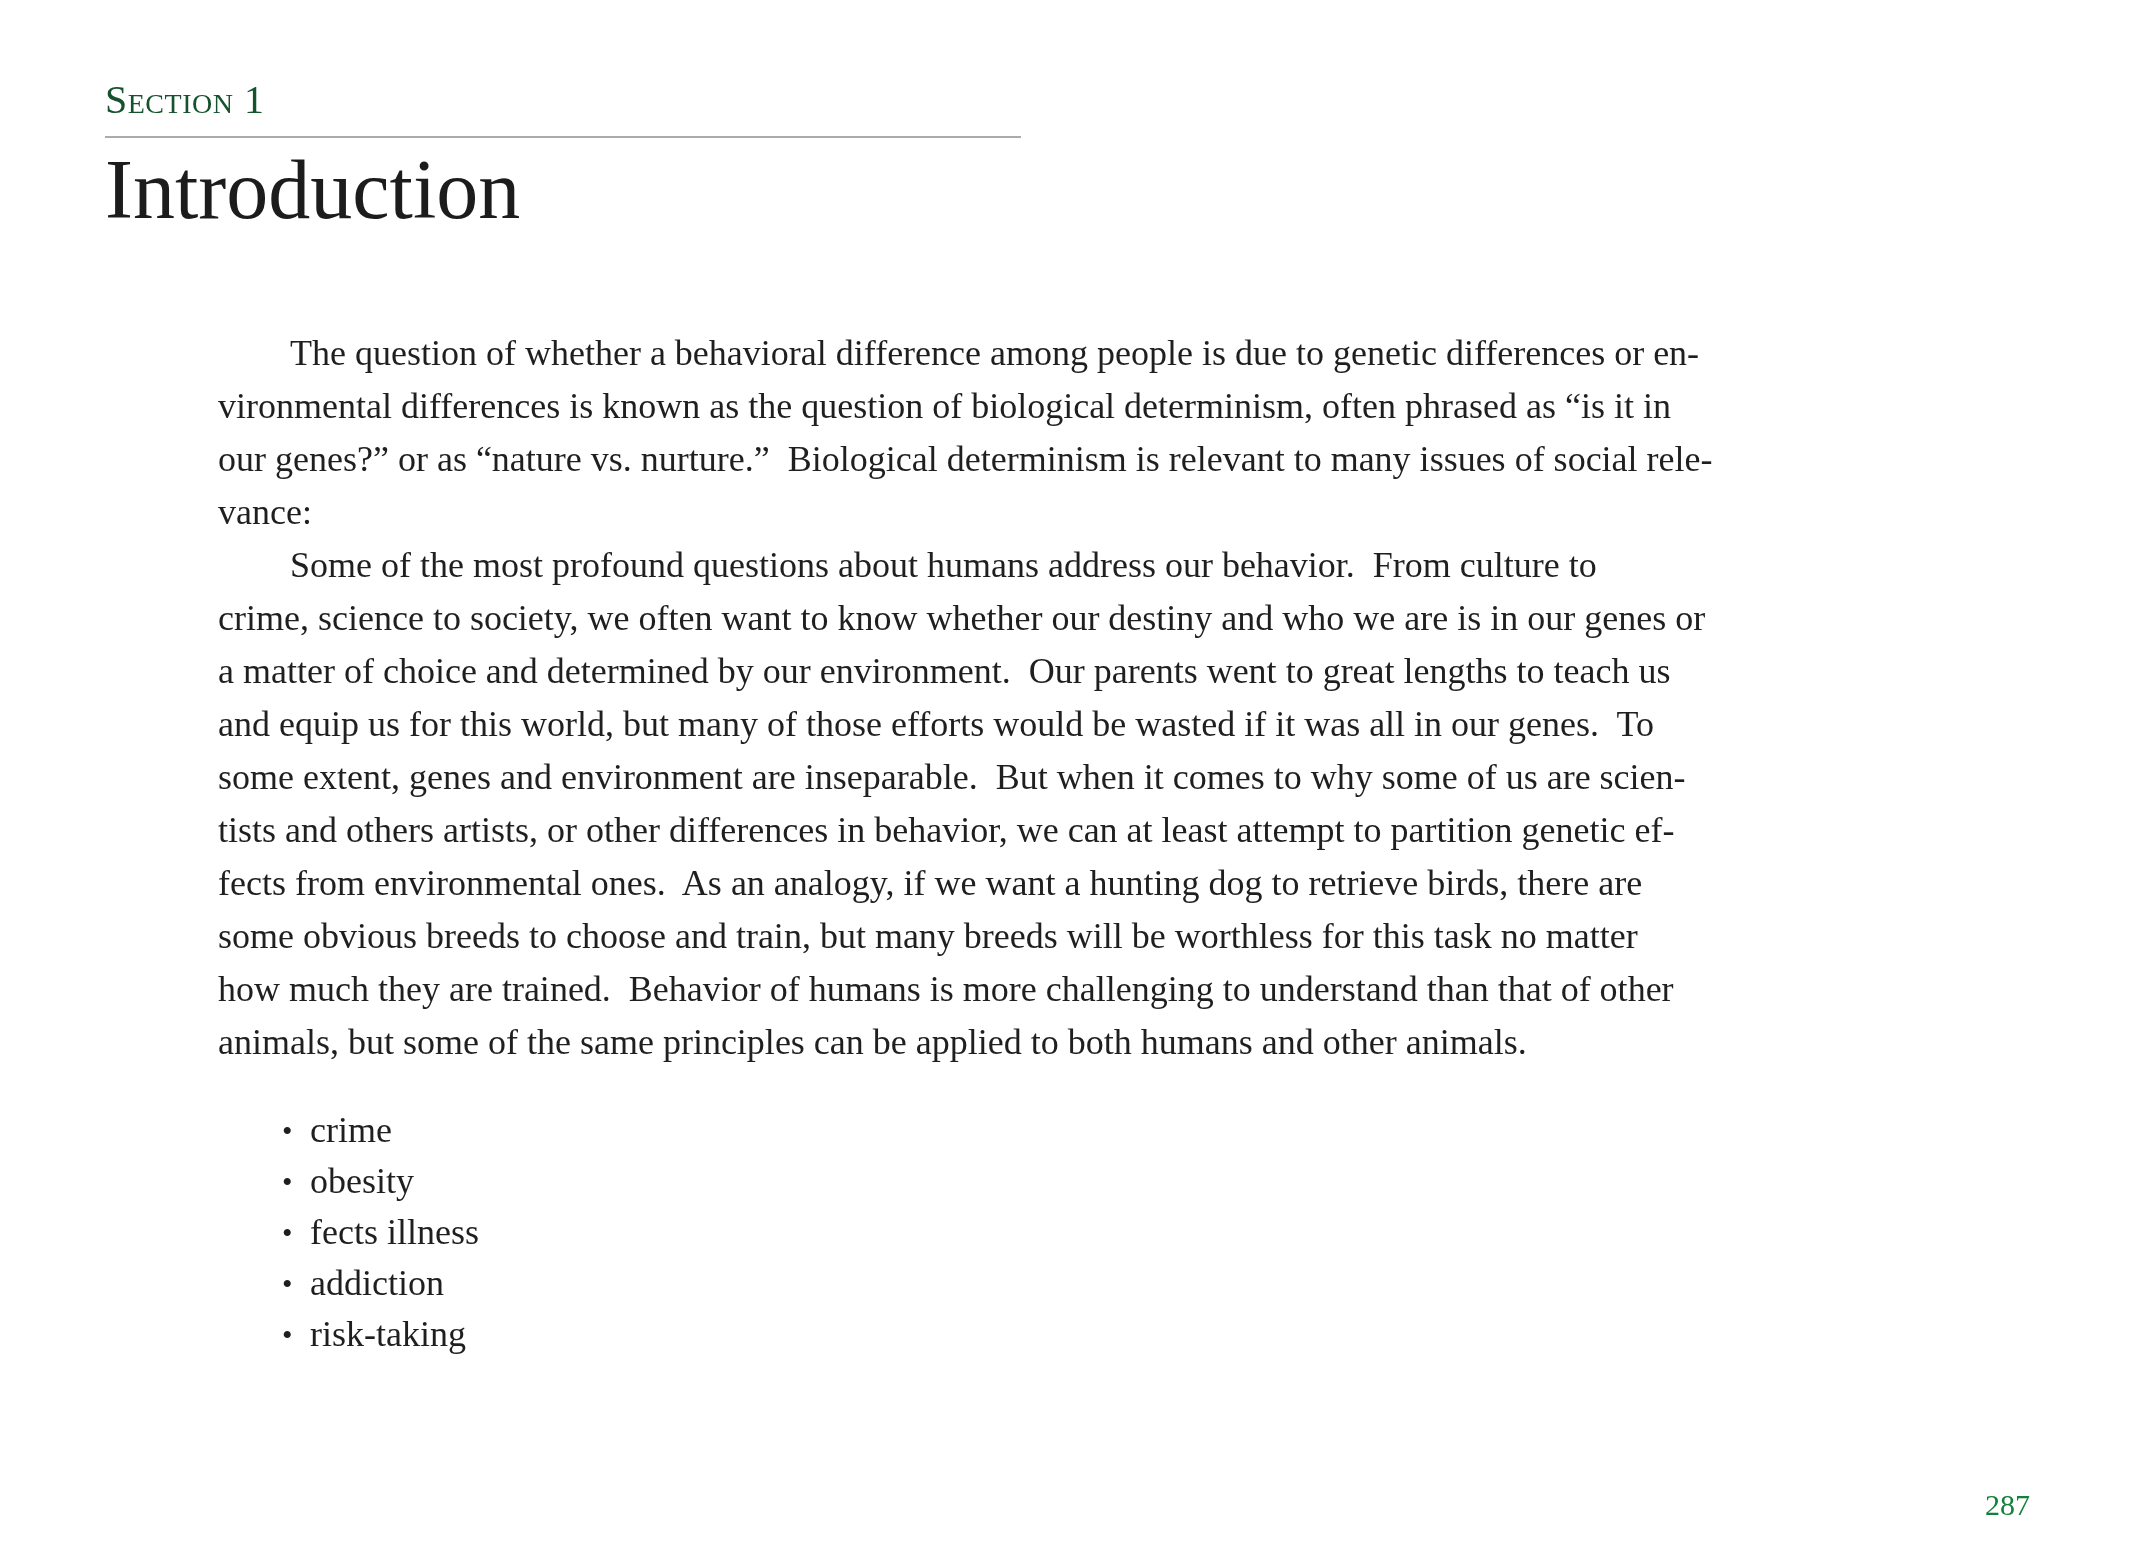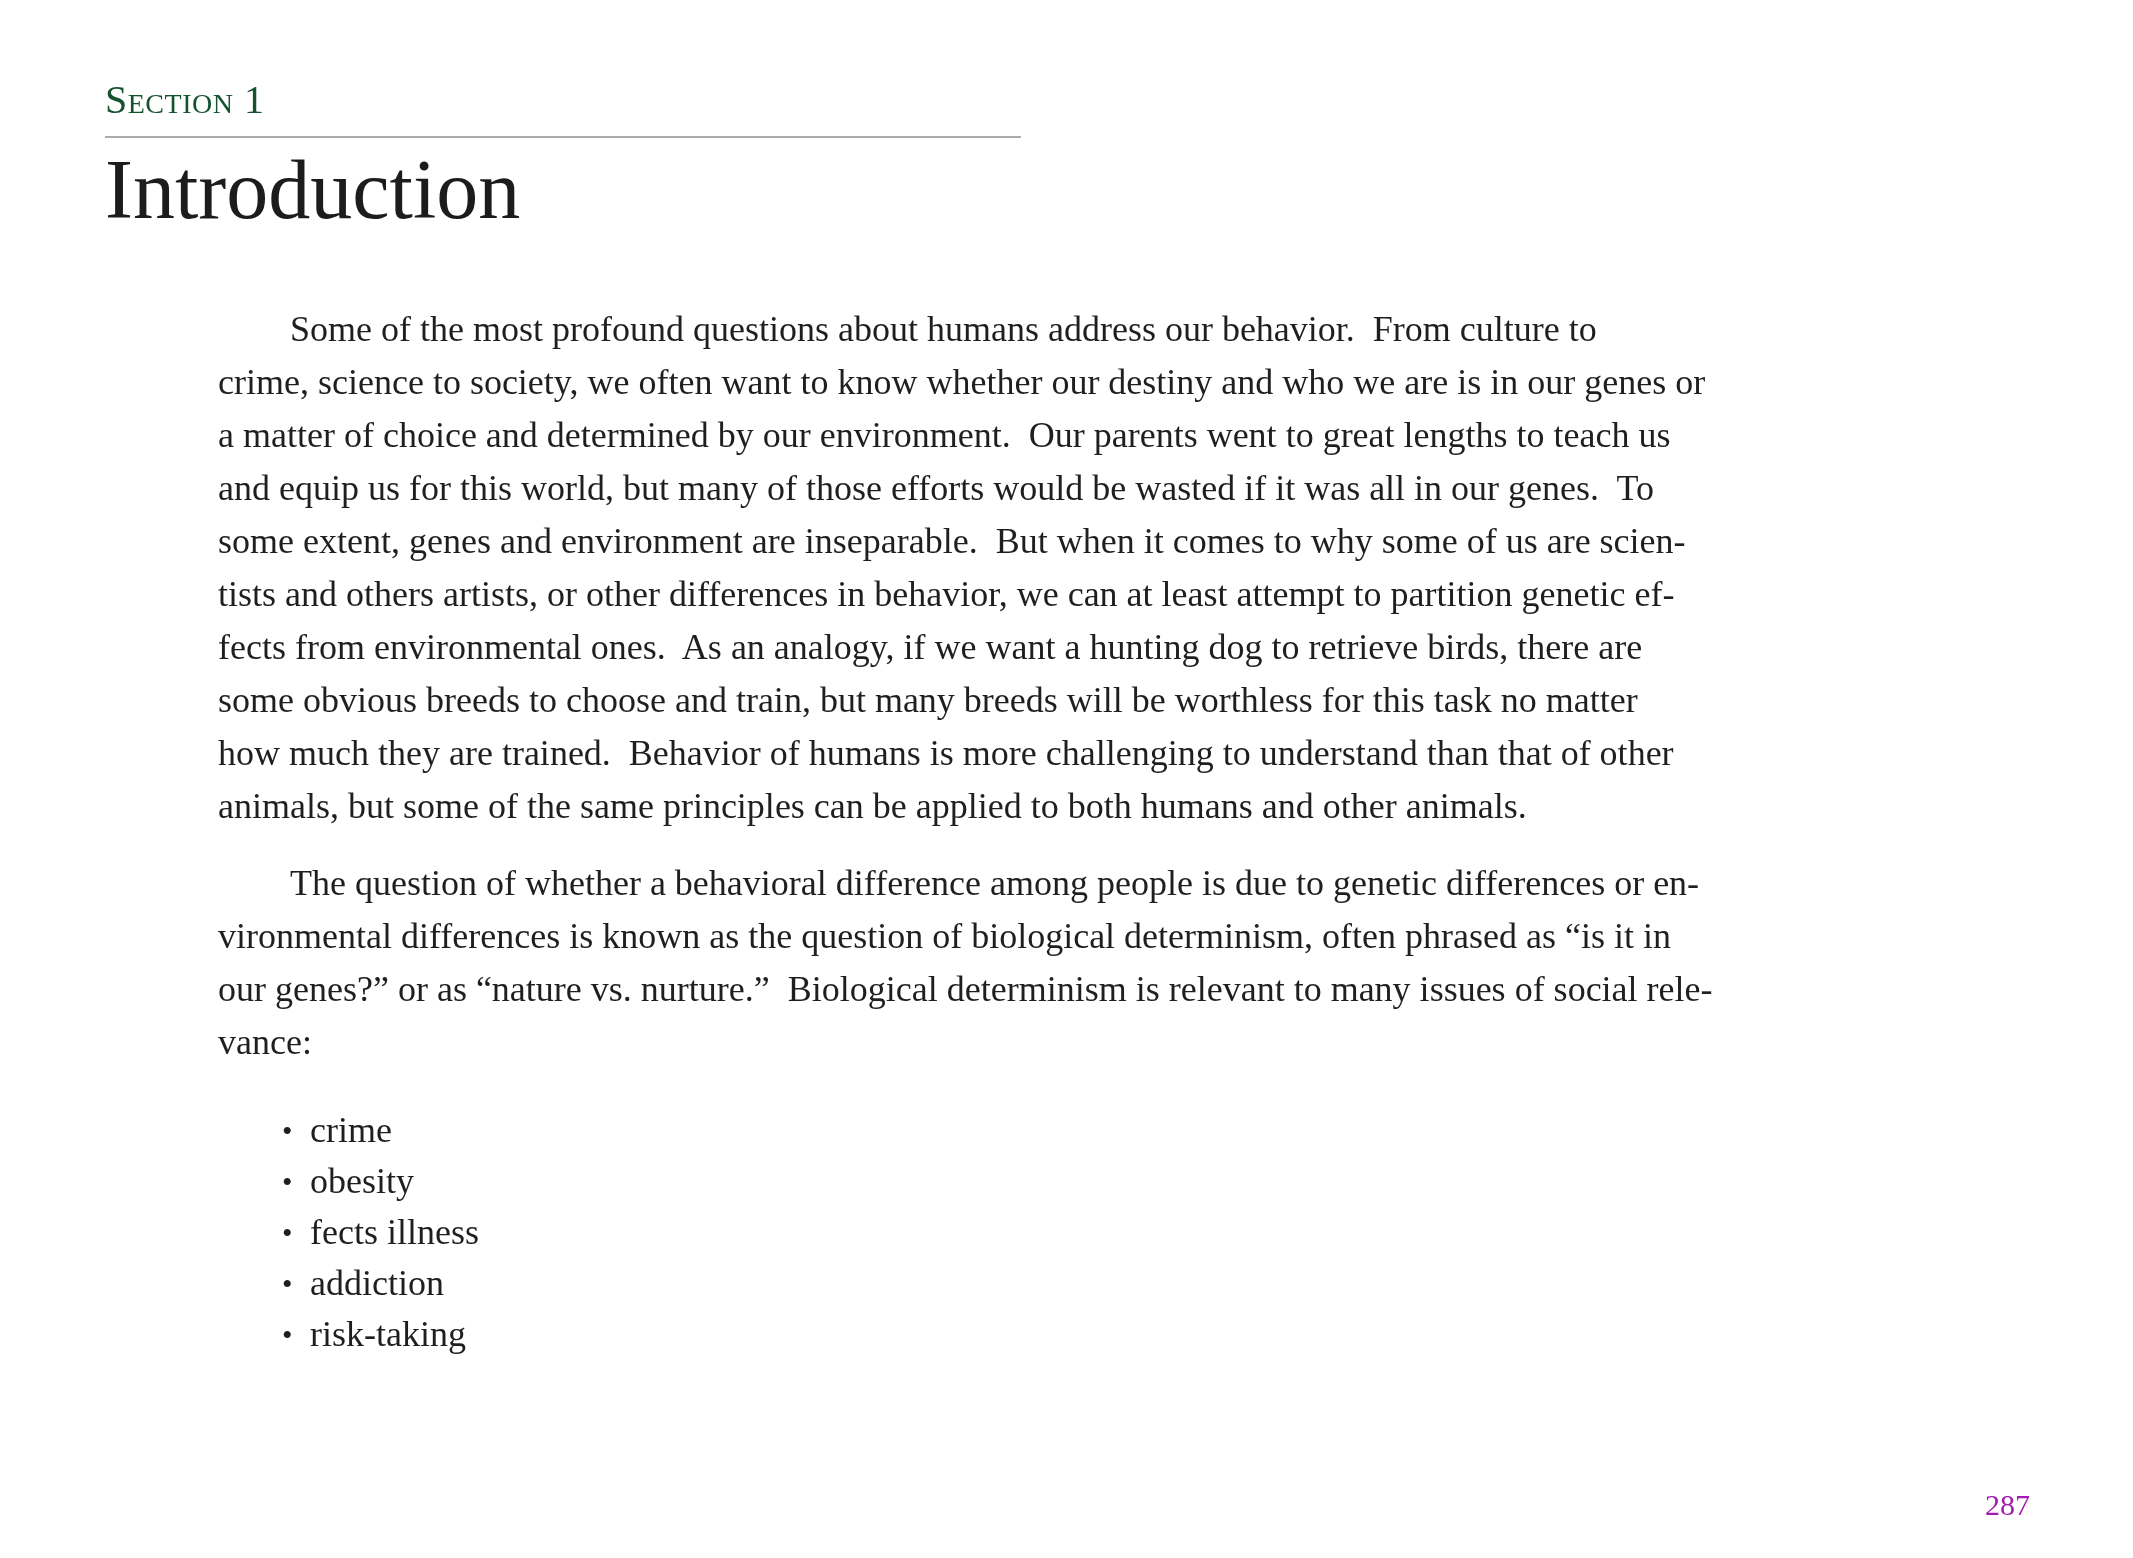--- a/index.html
+++ b/index.html
@@ -83,47 +83,47 @@
     font-size: 30px;
     line-height: 51px;
     color: #1f1f1f;
   }
 
   .page-number {
     position: absolute;
     top: 1488px;
     right: 103px;
     font-size: 30px;
-    color: #a21caf;
+    color: #15803d;
   }
 </style>
 </head>
 <body>
 
 <header class="header">
   <div class="section-label">Section 1</div>
   <hr class="section-rule">
   <h1 class="page-title">Introduction</h1>
 </header>
 
 <main class="content">
+  <p class="para second">The question of whether a behavioral difference among people is due to genetic differences or en-
+vironmental differences is known as the question of biological determinism, often phrased as “is it in
+our genes?” or as “nature vs. nurture.”  Biological determinism is relevant to many issues of social rele-
+vance:</p>
   <p class="para first">Some of the most profound questions about humans address our behavior.  From culture to
 crime, science to society, we often want to know whether our destiny and who we are is in our genes or
 a matter of choice and determined by our environment.  Our parents went to great lengths to teach us
 and equip us for this world, but many of those efforts would be wasted if it was all in our genes.  To
 some extent, genes and environment are inseparable.  But when it comes to why some of us are scien-
 tists and others artists, or other differences in behavior, we can at least attempt to partition genetic ef-
 fects from environmental ones.  As an analogy, if we want a hunting dog to retrieve birds, there are
 some obvious breeds to choose and train, but many breeds will be worthless for this task no matter
 how much they are trained.  Behavior of humans is more challenging to understand than that of other
 animals, but some of the same principles can be applied to both humans and other animals.</p>
-  <p class="para second">The question of whether a behavioral difference among people is due to genetic differences or en-
-vironmental differences is known as the question of biological determinism, often phrased as “is it in
-our genes?” or as “nature vs. nurture.”  Biological determinism is relevant to many issues of social rele-
-vance:</p>
   <ul class="bullet-list">
     <li>crime</li>
     <li>obesity</li>
     <li>fects illness</li>
     <li>addiction</li>
     <li>risk-taking</li>
   </ul>
 </main>
 
 <div class="page-number">287</div>

